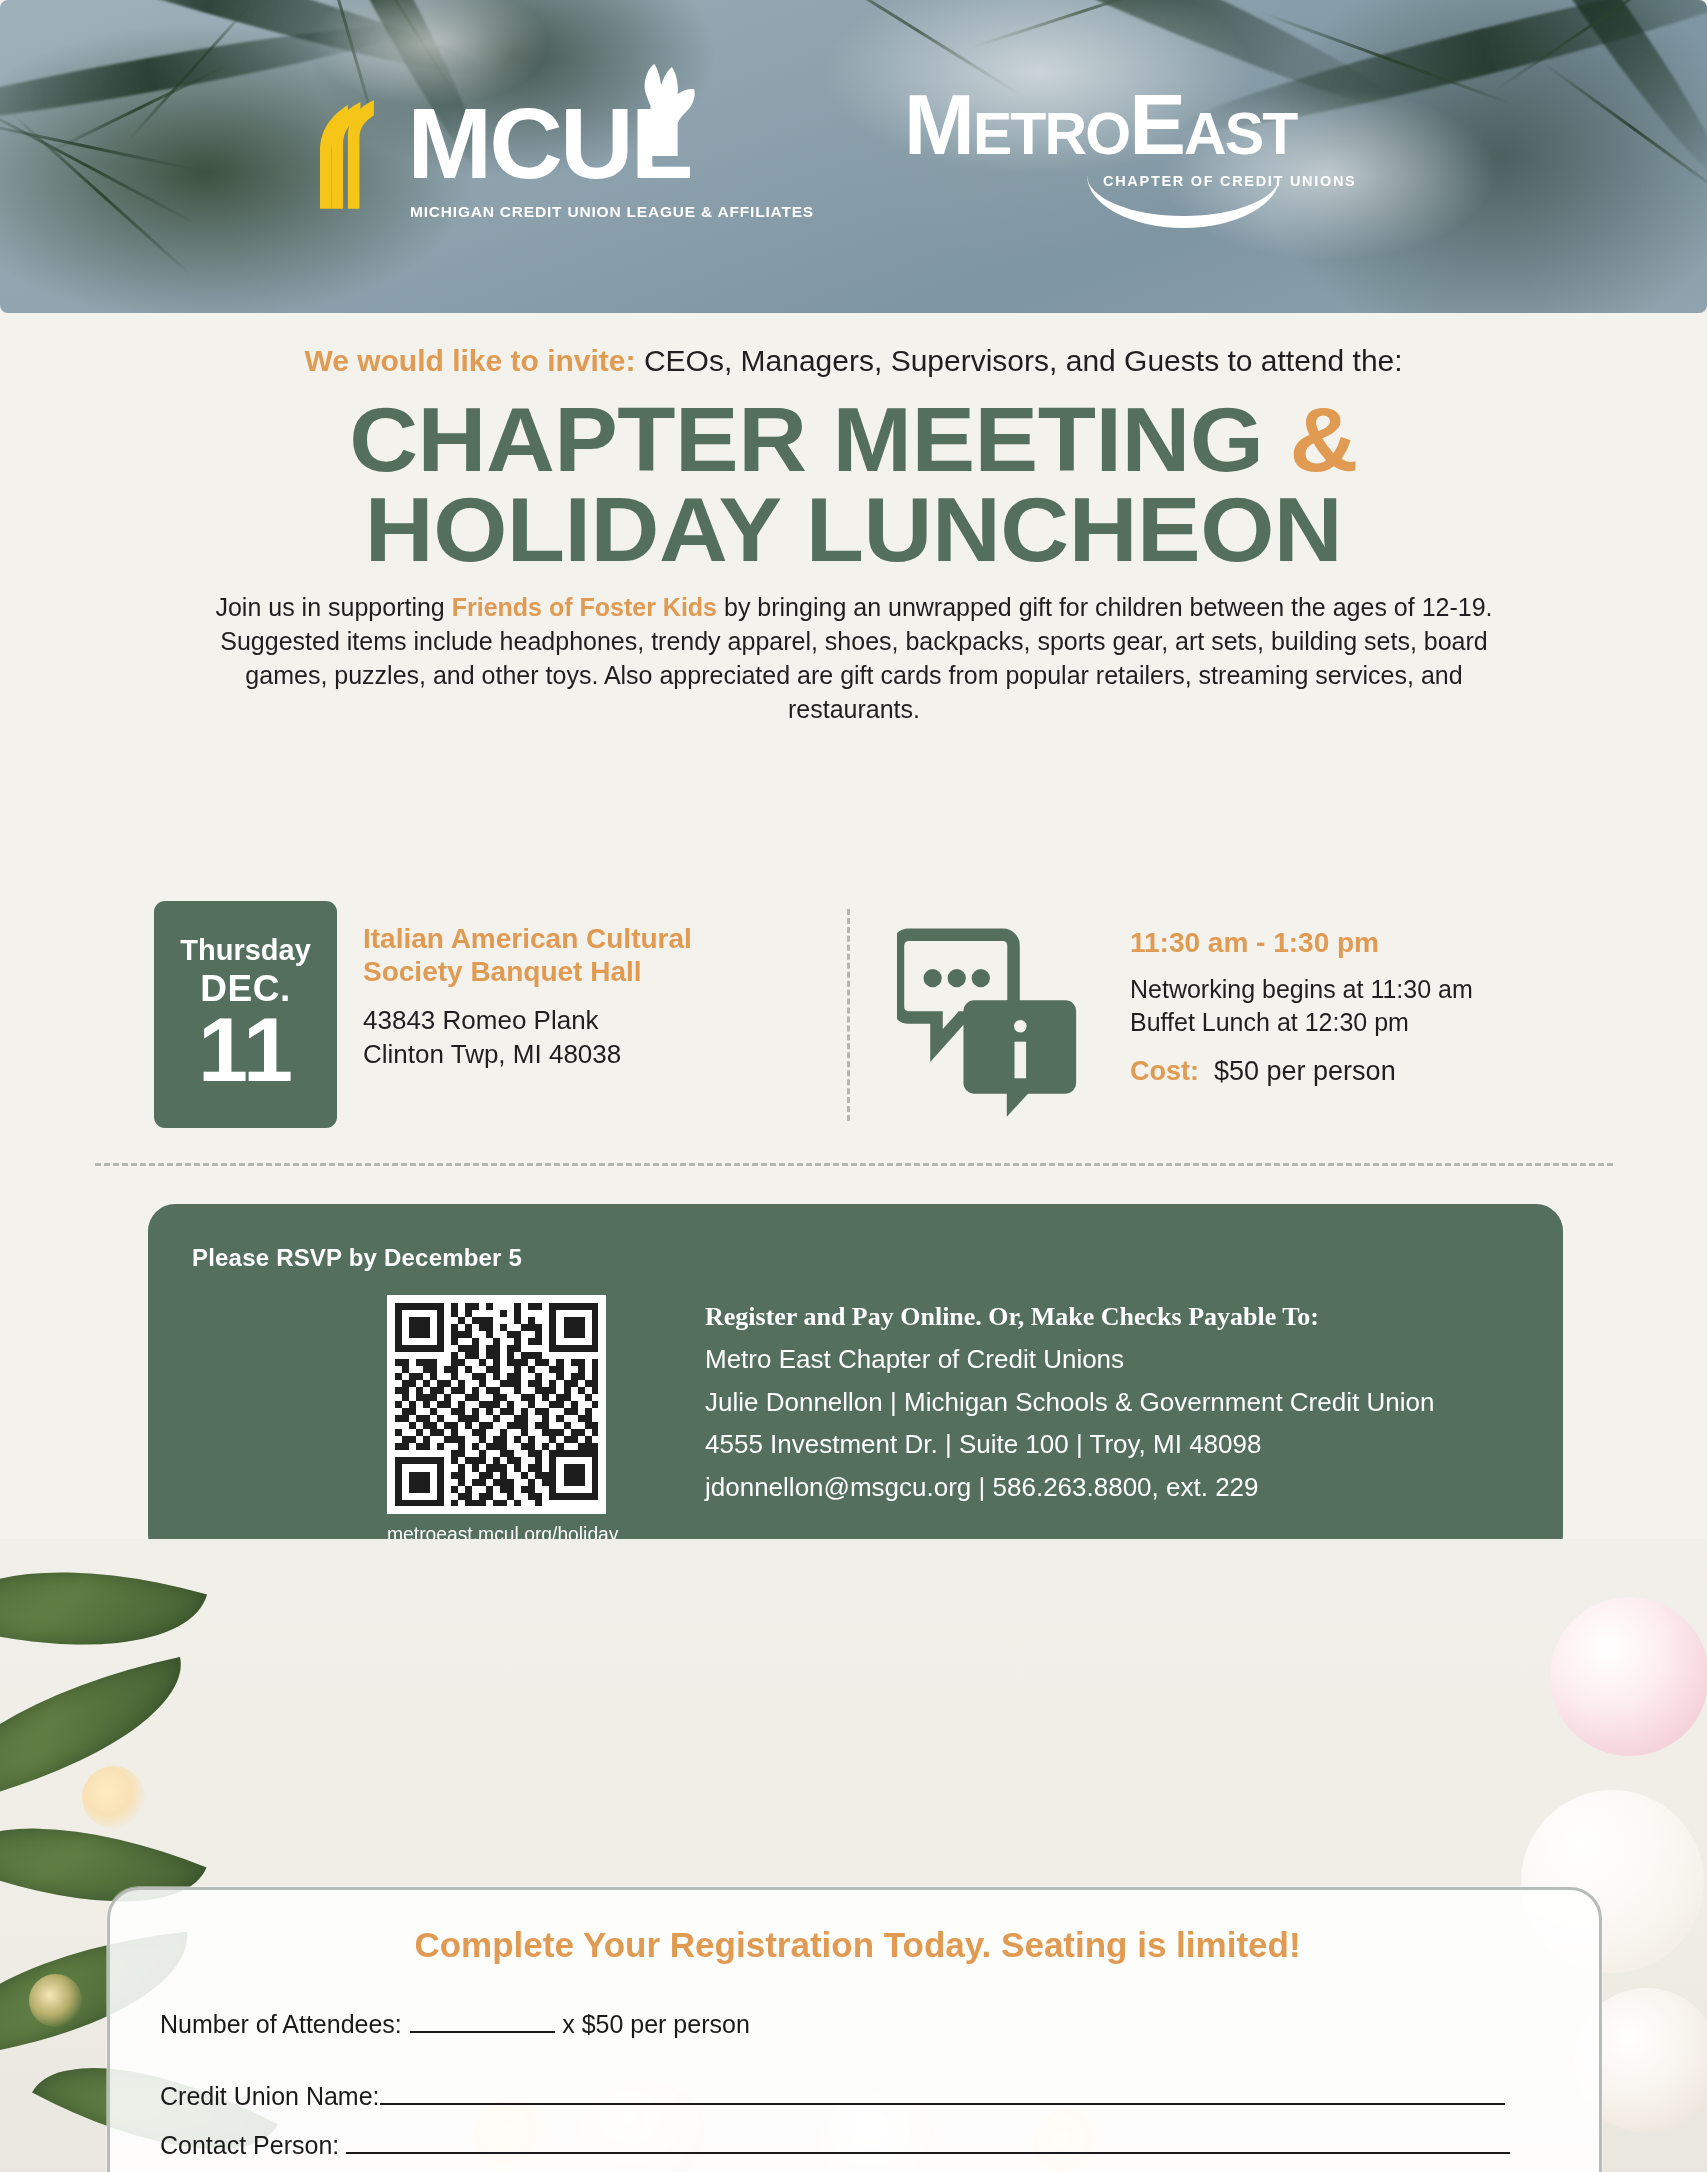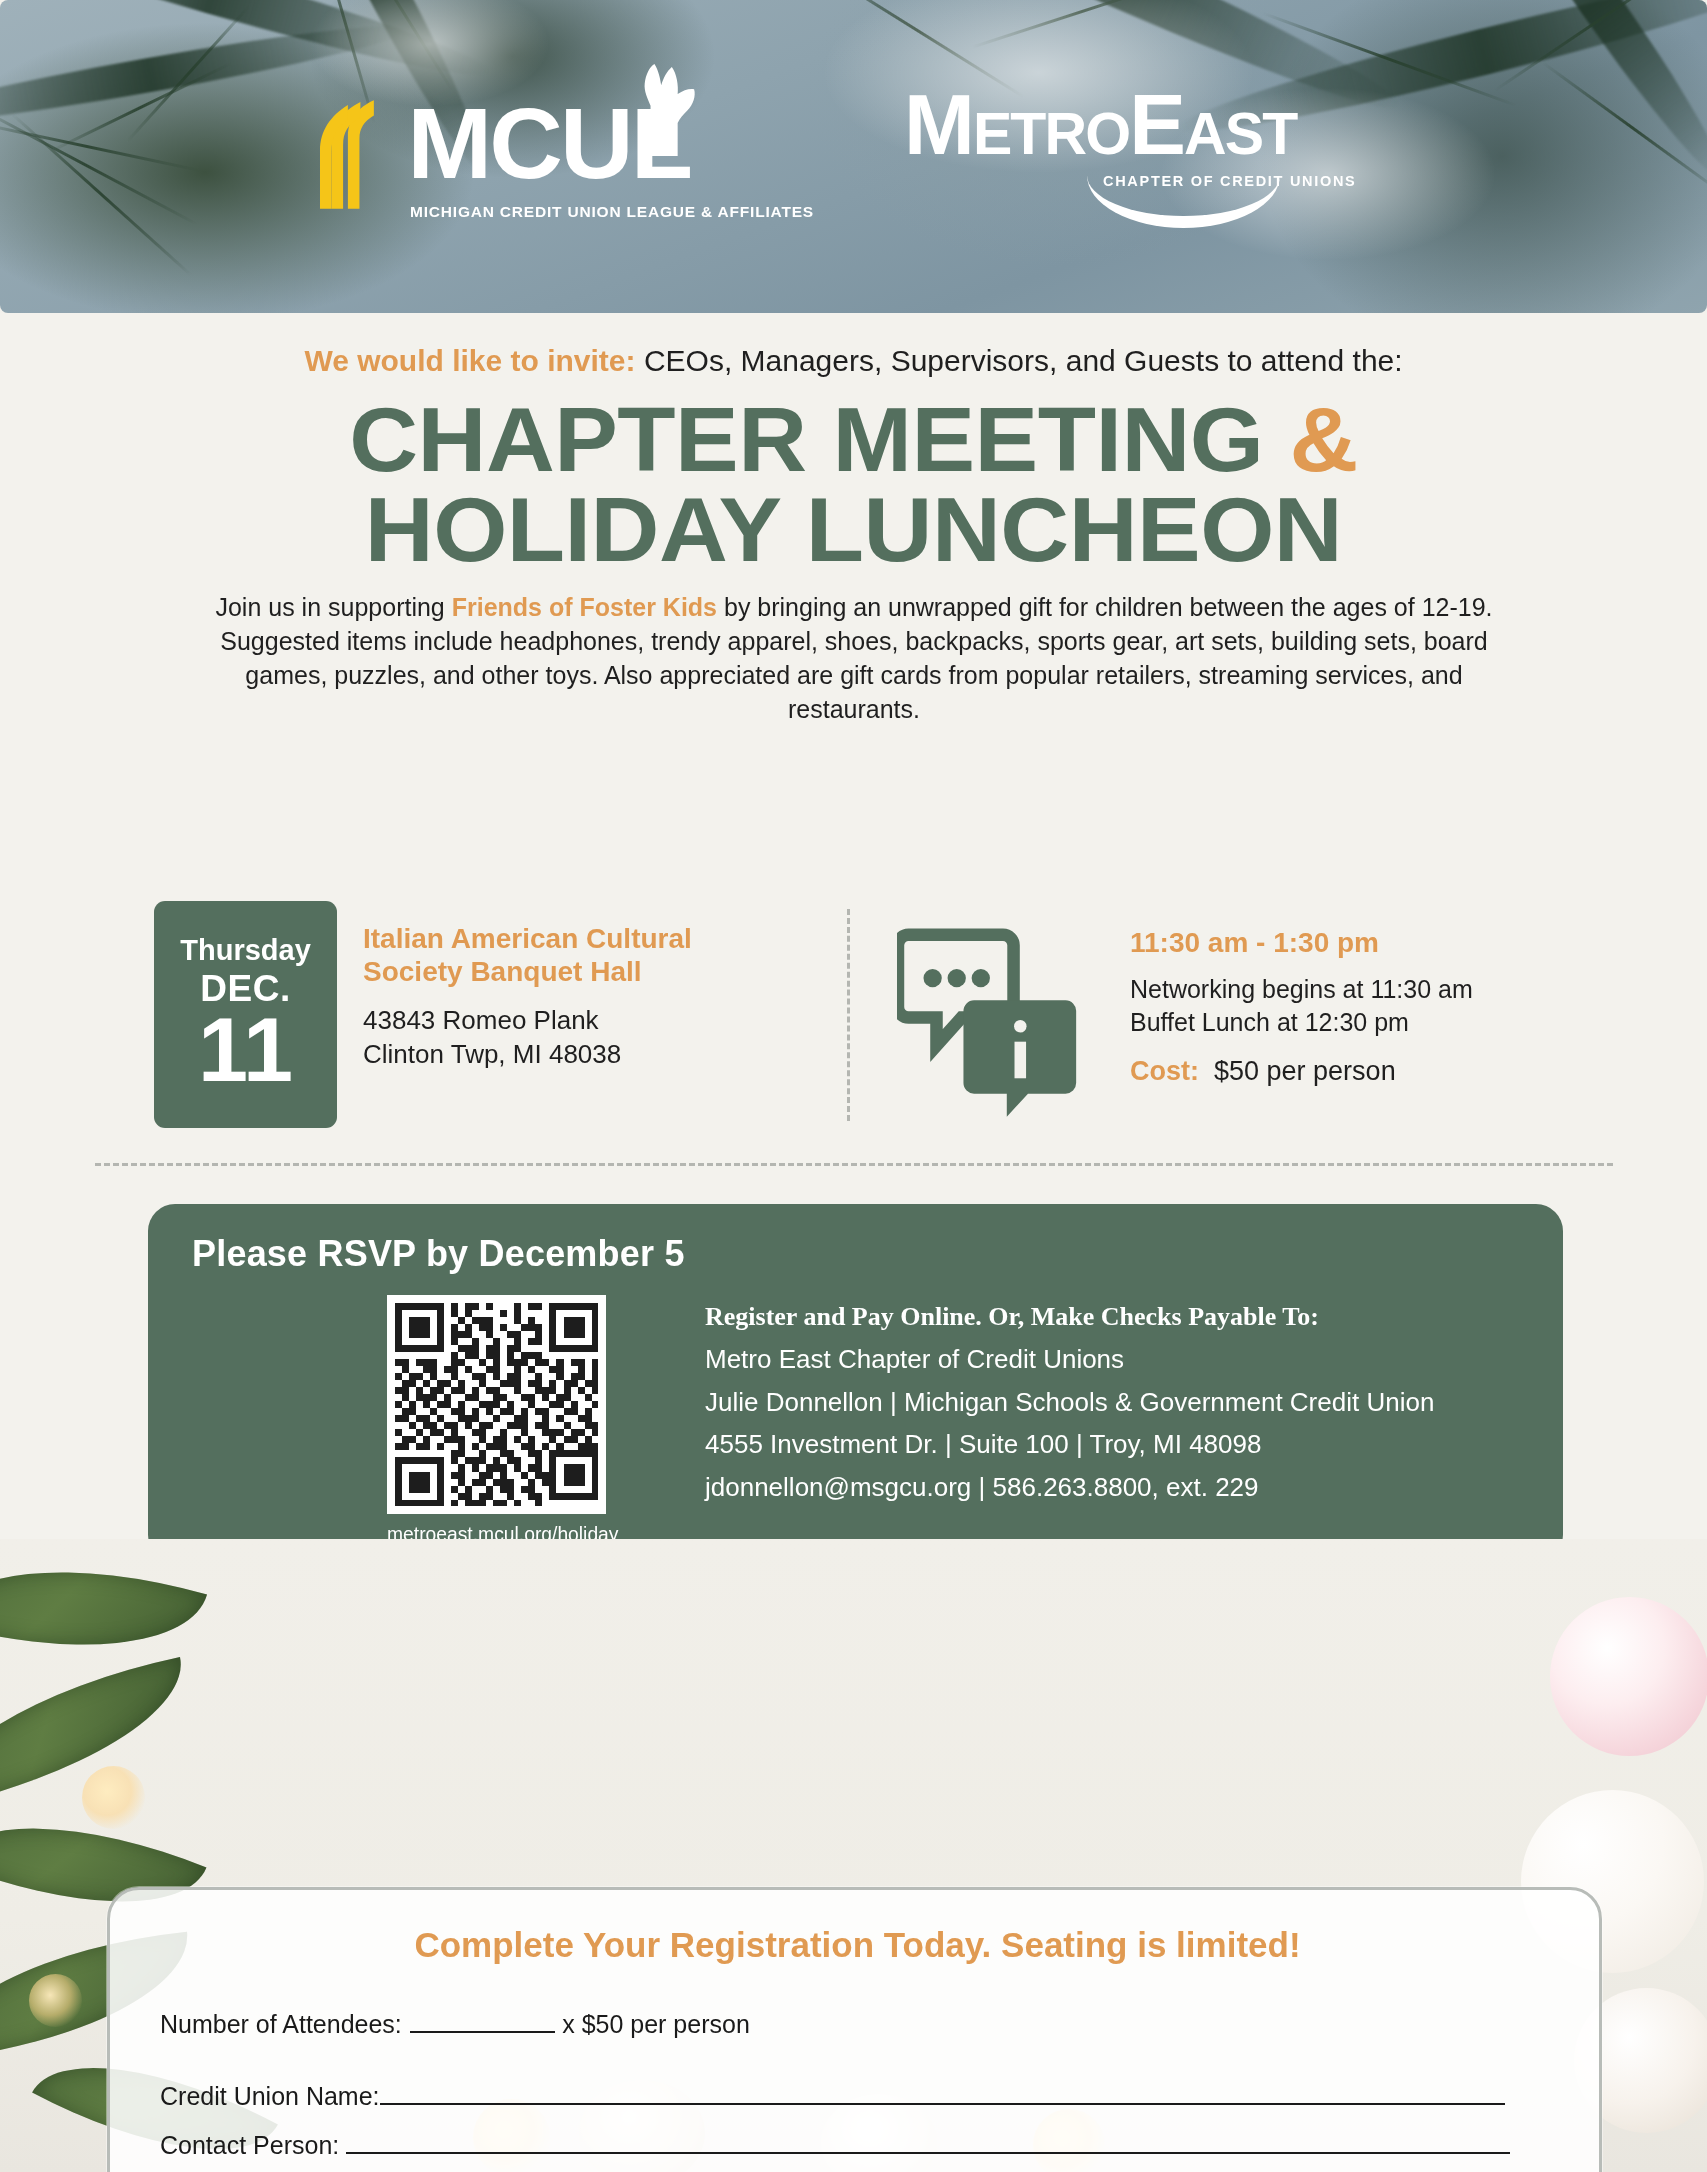--- a/index.html
+++ b/index.html
@@ -187,22 +187,22 @@
 
   
   .rsvp {
     position: absolute; left: 148px; top: 891px;
     width: 1415px; height: 358px;
     background: #546f5e;
     border-radius: 27px;
     color: #ffffff;
   }
   .rsvp-title {
-    position: absolute; left: 44px; top: 29px;
-    font-size: 36px; font-weight: 900; letter-spacing: 0.2px;
+    position: absolute; left: 44px; top: 40px;
+    font-size: 24px; font-weight: 900; letter-spacing: 0.2px;
   }
   .qr-wrap { position: absolute; left: 239px; top: 91px; width: 219px; }
   .qr {
     width: 219px; height: 219px; background: #ffffff; padding: 7.7px;
   }
   .qr svg { display: block; width: 100%; height: 100%; }
   .qr-caption {
     margin-top: 9.7px; width: 219px; text-align: center;
     font-size: 19.3px; color: #ffffff;
   }

